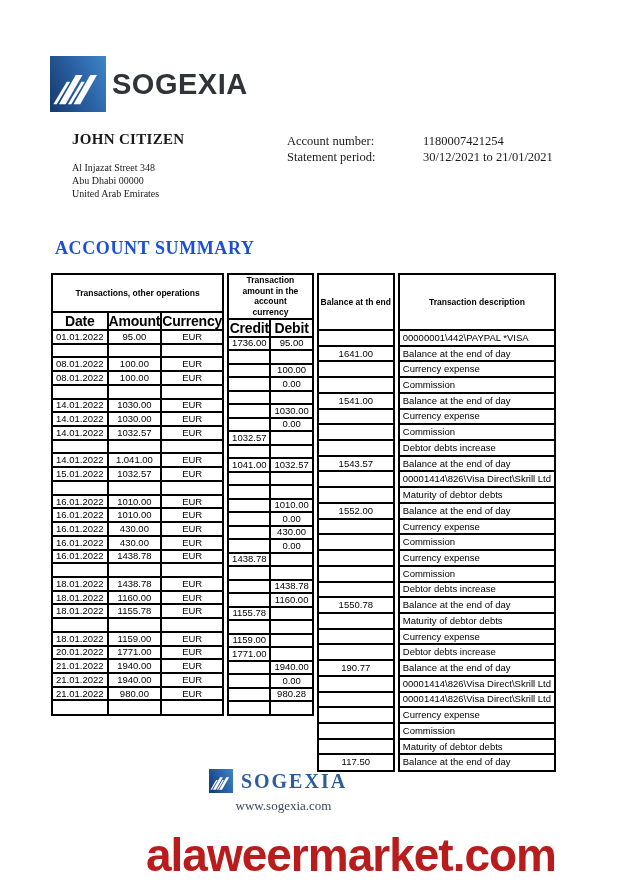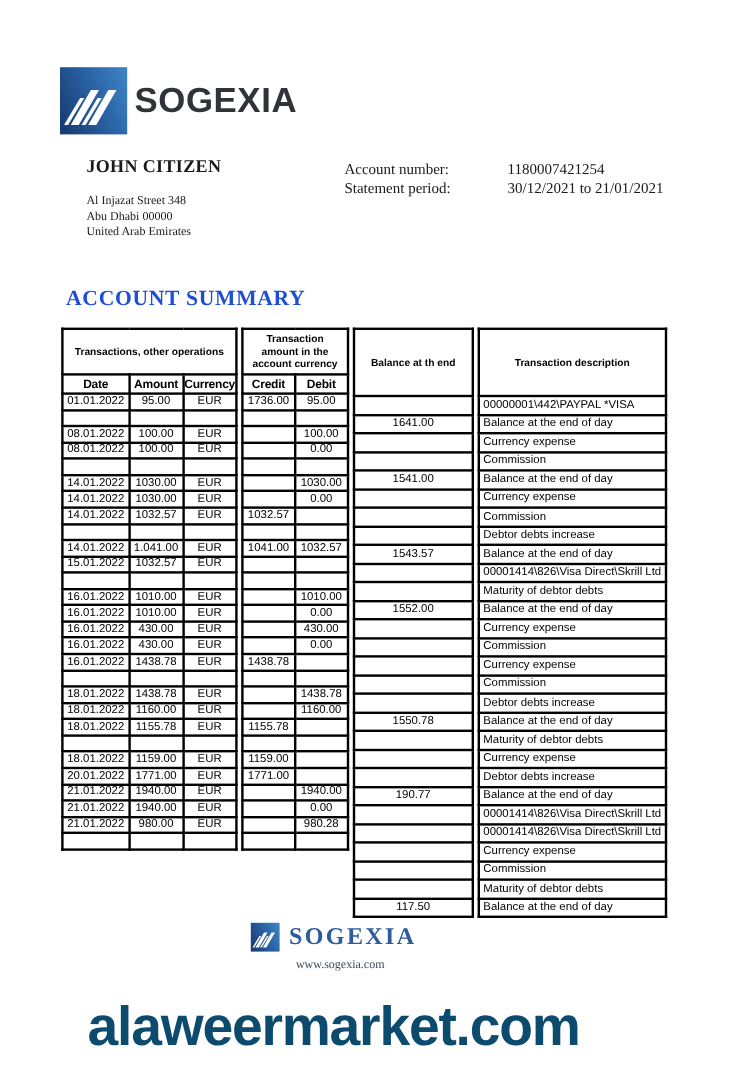--- a/index.html
+++ b/index.html
@@ -30,40 +30,40 @@
   .section-title { position:absolute; left:55px; top:238px; font-size:18px; font-weight:bold;
                    color:#1d4ed8; letter-spacing:.6px; }
 
   
   .stmt-table { position:absolute; left:51px; top:273px; display:flex; gap:3px;justify-content:center; }
   table { border-collapse:collapse; table-layout:fixed;
           font-family:"Liberation Sans", sans-serif; font-size:9.5px; color:#000; }
   th, td { border:2px solid #000; overflow:hidden; white-space:nowrap; }
   th { font-weight:bold; text-align:center; }
   .gh { height:38px; font-size:8.5px; white-space:normal; line-height:1.25; padding:0 6px; }
-  .sh { height:16px; font-size:10px; letter-spacing:-.2px; }
+  .sh { height:16px; font-size:14px; letter-spacing:-.2px; }
   .vh { height:56px; font-size:8.5px;margin-left:19px; }          
   td { height:13.5px; padding:0 3px; text-align:center; line-height:1.05; }
   td.desc { text-align:left; }
   .p1 col:nth-child(1){width:60px;} .p1 col:nth-child(2){width:40px;} .p1 col:nth-child(3){width:37px;}
   .p2 col:nth-child(1){width:51px;} .p2 col:nth-child(2){width:54px;}
   .p3 col{width:118px;}
   .p4 col{width:173px;}
 
   
   .footer { position:absolute; left:0; top:769px; width:100%; text-align:center; }
   .footer-brand { display:inline-flex; align-items:center; gap:8px; }
   .logo-box.small { width:24px; height:24px; }
   .footer-wordmark { font-size:20px; font-weight:bold; color:#2c5c9c; letter-spacing:2px; }
   .footer-address { font-size:11px; margin-top:3px; color:#1d2b3a; letter-spacing:.3px; }
-  .footer-site { font-size:10px; color:#3a4a5c; margin-top:1px;margin-left:11px; }
-
-  .watermark { position:absolute; left:0; top:828px; width:100%; text-align:center;
+  .footer-site { font-size:13px; color:#3a4a5c; margin-top:1px;margin-left:11px; }
+
+  .watermark { position:absolute; left:0; top:828px; width:100%; text-align:right;
                font-family:"Liberation Sans", sans-serif; font-weight:700;
-               font-size:46px; color:#0c4a6e; letter-spacing:-1px; }
+               font-size:46px; color:#b91c1c; letter-spacing:-1px; }
 </style>
 </head>
 <body>
 
 <div class="page">
 
   <div class="logo-top">
     <span class="logo-box">
       <svg viewBox="0 0 100 100">
         <polygon points="6,86 30,46 36,46 12,86" fill="#fff"></polygon>

